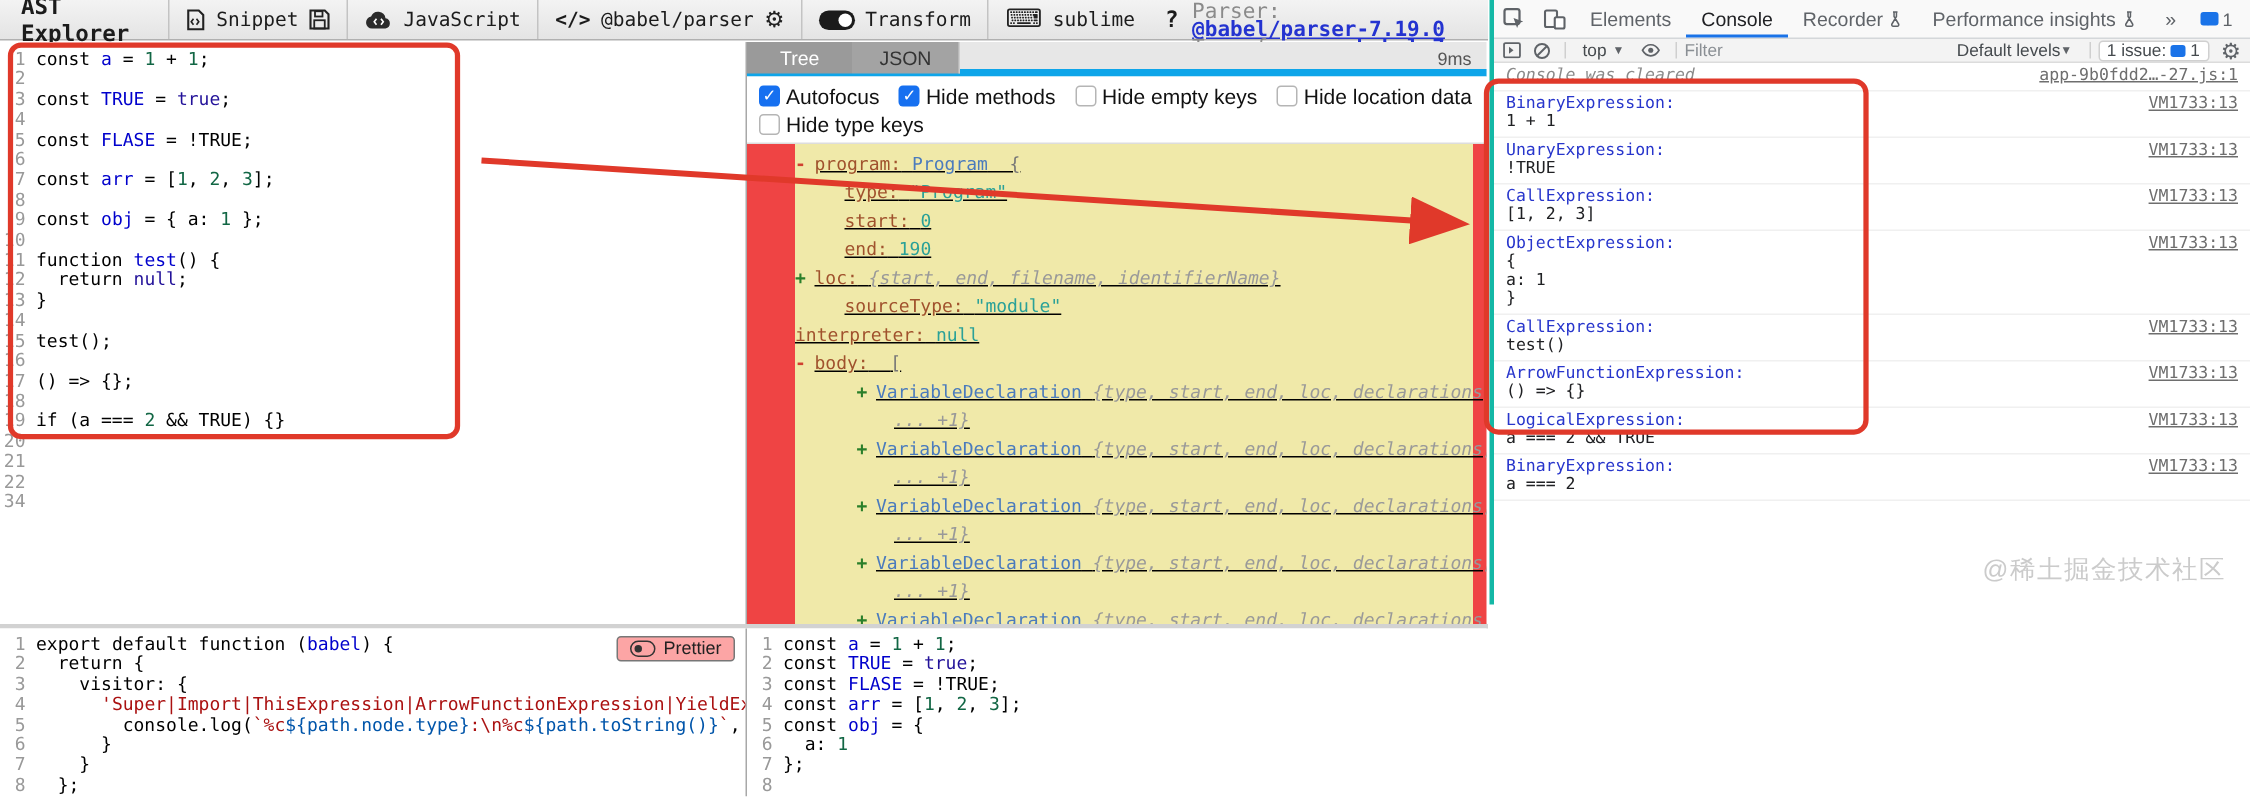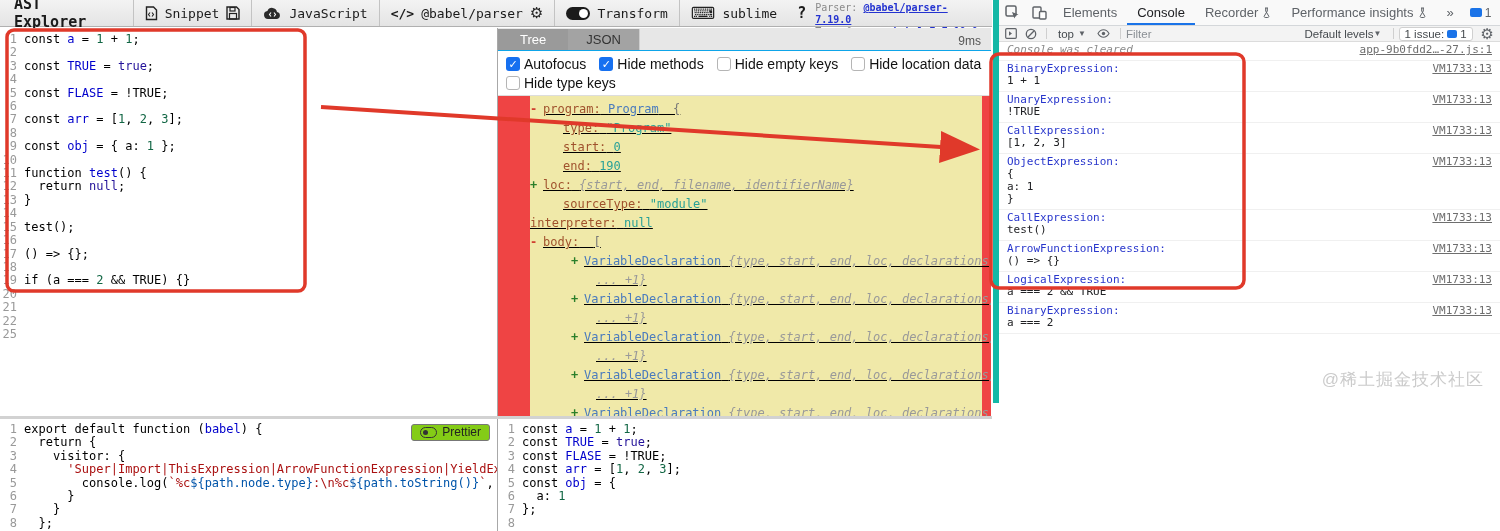--- a/index.html
+++ b/index.html
@@ -7,62 +7,62 @@
     font-family:"Liberation Sans", sans-serif; }
   .root { position:relative; width:1500px; height:531px; }
 
   
   .ast-app { position:absolute; left:0; top:0; width:992px; height:531px; background:#fff; }
   .toolbar { height:27px; background:linear-gradient(#f3f3f3,#e4e4e4); border-bottom:1px solid #b0b0b0;
     display:flex; align-items:stretch; font-family:"DejaVu Sans Mono", monospace; font-size:13px; color:#1b1b1b; }
   .tb-title { font-weight:bold; font-size:15px; padding:0 14px; display:flex; align-items:center; }
   .tb-item { display:flex; align-items:center; gap:7px; padding:0 11px; border-left:1px solid #c3c3c3; cursor:pointer; white-space:nowrap; }
   .tb-item.help { font-weight:bold; font-size:15px; border-left:none; padding:0 9px; }
-  .tb-info { margin-left:auto; padding:2px 14px 0 0; font-size:10px; line-height:12px; color:#8a8a8a; text-align:left; font-family:"DejaVu Sans Mono", monospace; }
+  .tb-info { margin-left:auto; padding:2px 14px 0 0; font-size:14px; line-height:12px; color:#8a8a8a; text-align:left; font-family:"DejaVu Sans Mono", monospace; }
   .tb-info a { color:#2433d0; font-weight:bold; text-decoration:underline; }
   .icon-svg { display:inline-flex; align-items:center; }
   .glyph { font-family:"DejaVu Sans", sans-serif; font-size:15px; line-height:1; color:#222; }
   .toggle-pill { width:24px; height:13px; background:#1b1b1b; border-radius:7px; position:relative; display:inline-block; }
   .toggle-pill::after { content:""; position:absolute; right:2px; top:2px; width:9px; height:9px; background:#fff; border-radius:50%; }
 
   .top-panels { position:absolute; top:28px; left:0; width:992px; height:388px; display:flex; }
   .editor { font-family:"DejaVu Sans Mono", monospace; font-size:12px; line-height:13.4px; background:#fff; position:relative; overflow:hidden; }
   .editor-main { width:498px; border-right:1px solid #a8a8a8; padding-top:5px; }
   .code-row { display:flex; white-space:pre; }
   .code-row .gut { width:24px; text-align:right; padding-right:7px; color:#999; flex:none; }
   .tk-k{color:#000000}.tk-d{color:#00c}.tk-n{color:#164}.tk-a{color:#219}.tk-s{color:#a11}.tk-i{color:#05a}.tk-p{color:#000}
 
   .tree-panel { width:493px; display:flex; flex-direction:column; }
-  .tree-tabs { height:23px; background:#e7e7e7; border-bottom:1px solid #0ea5e9; display:flex; align-items:center; font-size:13px; color:#333; }
+  .tree-tabs { height:23px; background:#e7e7e7; border-bottom:5px solid #0ea5e9; display:flex; align-items:flex-start; font-size:13px; color:#333; }
   .tab-tree { background:#9a9a9a; color:#fff; padding:3px 22px; }
   .tab-json { background:#a3a3a3; padding:3px 18px; border-right:1px solid #cfcfcf; }
   .tree-time { margin-left:auto; padding:4px 10px 0 0; color:#555; font-size:12px; }
   .tree-config { background:#fff; border-bottom:1px solid #ddd; padding:5px 6px 4px 8px; display:flex; flex-wrap:wrap; column-gap:13px; row-gap:3px; font-size:14px; color:#111; }
   .chk { display:flex; align-items:center; gap:4px; cursor:pointer; }
   .chk .box { width:14px; height:14px; border-radius:3px; flex:none; }
   .chk .box.on { background:#1670f0; color:#fff; font-size:11px; line-height:14px; text-align:center; }
   .chk .box.off { background:#fff; border:1px solid #b5b5b5; }
   .tree-body { flex:1; background:#ef4444; overflow:hidden; font-family:"DejaVu Sans Mono", monospace; font-size:12px;text-decoration:underline; }
   .tree-highlight { margin-left:32px; width:452px; min-height:100%; padding:4px 0 0 0; }
   .tree-line { line-height:19px; white-space:pre; position:relative; }
   .tree-line .sign { display:inline-block; width:13px; font-weight:bold; }
   .sign-minus{color:#d04030}.sign-plus{color:#2a7f2a}
   .tr-key{color:#a0522d}.tr-type{color:#4a7bbd}.tr-val{color:#2aa198}.tr-punc{color:#777}
   .tr-meta{color:#999;font-style:italic}.tr-plain{color:#333}
 
   .bottom-panels { position:absolute; top:416px; left:0; width:992px; height:115px; border-top:3px solid #d2d2d2; display:flex; background:#fff; }
   .editor-bottom { width:498px; border-right:1px solid #a8a8a8; padding-top:4px; }
   .editor-out { width:493px; padding-top:4px; }
-  .prettier-btn { position:absolute; top:5px; right:7px; border:1px solid #777; border-radius:3px; background:#84cc16;
+  .prettier-btn { position:absolute; top:5px; right:7px; border:1px solid #777; border-radius:3px; background:#fca5a5;
     font-family:"Liberation Sans", sans-serif; font-size:12px; color:#222; padding:1px 8px; display:flex; align-items:center; gap:5px; cursor:pointer; z-index:3; }
   .mini-toggle { width:17px; height:11px; border:1.5px solid #333; border-radius:6px; position:relative; display:inline-block; }
   .mini-toggle::after { content:""; position:absolute; left:1.5px; top:1.5px; width:5.5px; height:5.5px; border-radius:50%; background:#333; }
 
   
-  .devtools { position:absolute; left:993px; top:0; width:507px; height:403px; background:#fff; border-left:6px solid #14b8a6; }
+  .devtools { position:absolute; left:993px; top:0; width:507px; height:403px; background:#fff; border-left:3px solid #14b8a6; }
   .dt-row1 { height:26px; background:#f9f9f9; border-bottom:1px solid #d4d7da; display:flex; align-items:center; font-size:13px; color:#5f6368; }
   .dt-icon { padding:0 6px; display:flex; align-items:center; cursor:pointer; }
   .dt-tabs { display:flex; align-items:stretch; height:100%; }
   .dt-tab { display:flex; align-items:center; gap:4px; padding:0 10px; cursor:pointer; white-space:nowrap; }
   .dt-tab.active { color:#202124; box-shadow:inset 0 -2px 0 #1a73e8; }
   .dt-right { margin-left:auto; display:flex; align-items:center; gap:2px; padding-right:4px; }
   .dt-glyph { font-family:"DejaVu Sans", sans-serif; font-size:14px; color:#5f6368; }
   .chat-icon { width:12px; height:9px; background:#1a73e8; border-radius:2px; position:relative; display:inline-block; }
   .chat-icon::after { content:""; position:absolute; left:2px; bottom:-3px; border:3px solid transparent; border-top-color:#1a73e8; }
   .dt-row2 { height:16px; background:#f3f3f3; border-bottom:1px solid #dcdcdc; display:flex; align-items:center; font-size:11.5px; color:#454a4e; }
@@ -155,21 +155,21 @@
           <div class="code-row"><span class="gut">13</span><span><span class="tk-p">}</span></span></div>
           <div class="code-row"><span class="gut">14</span><span>&nbsp;</span></div>
           <div class="code-row"><span class="gut">15</span><span><span class="tk-p">test();</span></span></div>
           <div class="code-row"><span class="gut">16</span><span>&nbsp;</span></div>
           <div class="code-row"><span class="gut">17</span><span><span class="tk-p">() =&gt; {};</span></span></div>
           <div class="code-row"><span class="gut">18</span><span>&nbsp;</span></div>
           <div class="code-row"><span class="gut">19</span><span><span class="tk-k">if</span><span class="tk-p"> (a === </span><span class="tk-n">2</span><span class="tk-p"> &amp;&amp; TRUE) {}</span></span></div>
           <div class="code-row"><span class="gut">20</span><span>&nbsp;</span></div>
           <div class="code-row"><span class="gut">21</span><span>&nbsp;</span></div>
           <div class="code-row"><span class="gut">22</span><span>&nbsp;</span></div>
-          <div class="code-row"><span class="gut">25</span><span>&nbsp;</span></div>
+          <div class="code-row"><span class="gut">34</span><span>&nbsp;</span></div>
         </div>
 
       <div class="tree-panel">
         <div class="tree-tabs">
           <div class="tab-tree">Tree</div>
           <div class="tab-json">JSON</div>
           <div class="tree-time">9ms</div>
         </div>
         <div class="tree-config" id="tree-config">
             <span class="chk">

